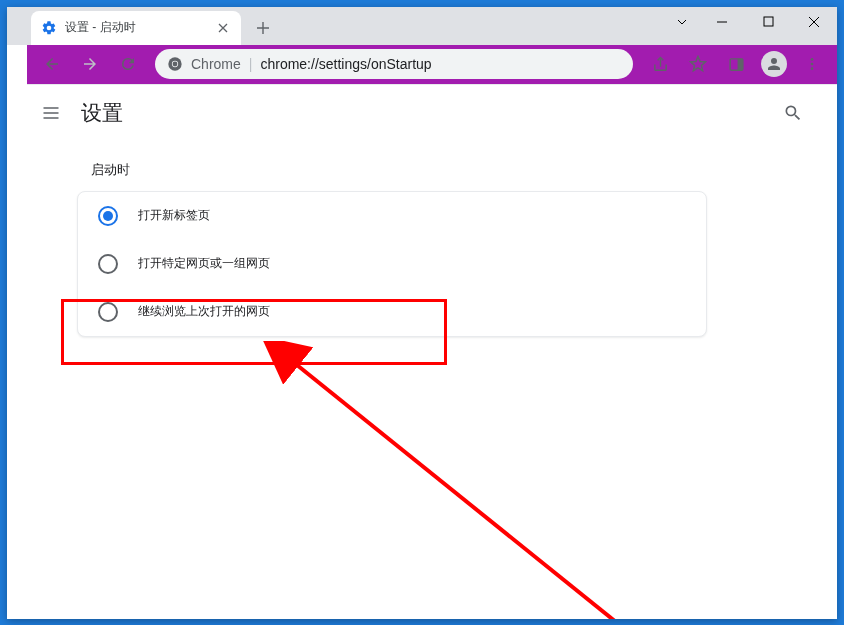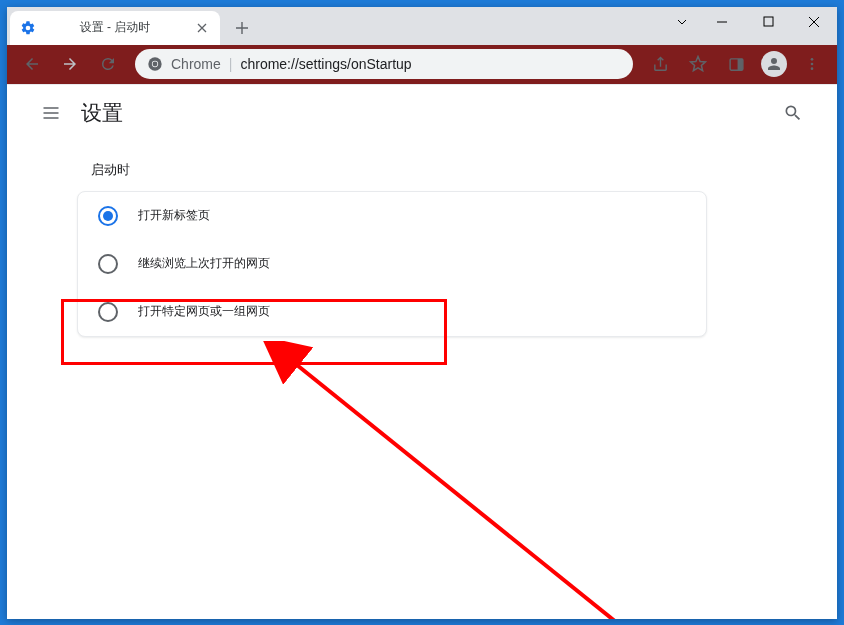--- a/index.html
+++ b/index.html
@@ -9,22 +9,21 @@
   .window {
     width: 830px; height: 612px; background: #fff;
     display: flex; flex-direction: column;
     box-shadow: 0 2px 8px rgba(0,0,0,0.3);
     position: relative;
   }
 
   
   .titlebar {
     height: 38px; background: #dfe1e5; display: flex; align-items: flex-end;
-    padding-left: 3px;
-    text-align: center;
+    padding-left: 24px;
   }
   .tab {
     height: 34px; background: #fff; border-radius: 8px 8px 0 0;
     display: flex; align-items: center; padding: 0 10px; gap: 8px;
     min-width: 210px; max-width: 230px; position: relative;
   }
   .tab .favicon { width: 16px; height: 16px; display: flex; align-items: center; justify-content: center; }
   .tab .tab-title { font-size: 12px; color: #3c4043; flex: 1; white-space: nowrap; overflow: hidden; text-overflow: ellipsis; }
   .tab .tab-close { width: 16px; height: 16px; display: flex; align-items: center; justify-content: center; color: #5f6368; cursor: pointer; border-radius: 50%; }
   .newtab-btn {
@@ -32,22 +31,22 @@
     display: flex; align-items: center; justify-content: center;
     color: #5f6368; cursor: pointer; border-radius: 50%;
   }
   .titlebar-spacer { flex: 1; }
   .win-controls { display: flex; height: 30px; align-self: flex-start; }
   .win-btn { width: 46px; display: flex; align-items: center; justify-content: center; color: #000; cursor: pointer; }
   .win-arrow { width: 34px; display:flex; align-items:center; justify-content:center; color:#000; }
 
   
   .addr-row {
-    height: 40px; background: #7f1d1d; border-bottom: 1px solid #e8eaed;
-    display: flex; align-items: center; padding: 0 8px; gap: 4px;
+    height: 40px; background: #a21caf; border-bottom: 1px solid #e8eaed;
+    display: flex; align-items: center; padding: 0 8px; gap: 4px; margin-left: 20px;
   }
   .nav-btn {
     width: 34px; height: 34px; display: flex; align-items: center; justify-content: center;
     color: #5f6368; border-radius: 50%; cursor: pointer;
   }
   .nav-btn.disabled { color: #bdc1c6; cursor: default; }
   .omnibox {
     flex: 1; height: 30px; display: flex; align-items: center; gap: 8px;
     padding: 0 12px; margin: 0 6px;
     background: #f1f3f4; border-radius: 16px; font-size: 14px; color: #202124;
@@ -243,25 +242,25 @@
 
     <div class="settings-body">
       <div class="section-title">启动时</div>
       <div class="card">
         <div class="radio-row">
           <span class="radio selected"></span>
           <span class="radio-label">打开新标签页</span>
         </div>
         <div class="radio-row">
           <span class="radio"></span>
-          <span class="radio-label">继续浏览上次打开的网页</span>
+          <span class="radio-label">打开特定网页或一组网页</span>
         </div>
         <div class="radio-row">
           <span class="radio"></span>
-          <span class="radio-label">打开特定网页或一组网页</span>
+          <span class="radio-label">继续浏览上次打开的网页</span>
         </div>
       </div>
     </div>
 
     <div class="anno-box"></div>
     <svg class="anno-arrow" width="450" height="330">
       <defs>
         <marker id="ah" markerWidth="12" markerHeight="12" refX="2" refY="6" orient="auto">
           <path d="M0 0 L12 6 L0 12 z" fill="#ff0000"></path>
         </marker>

